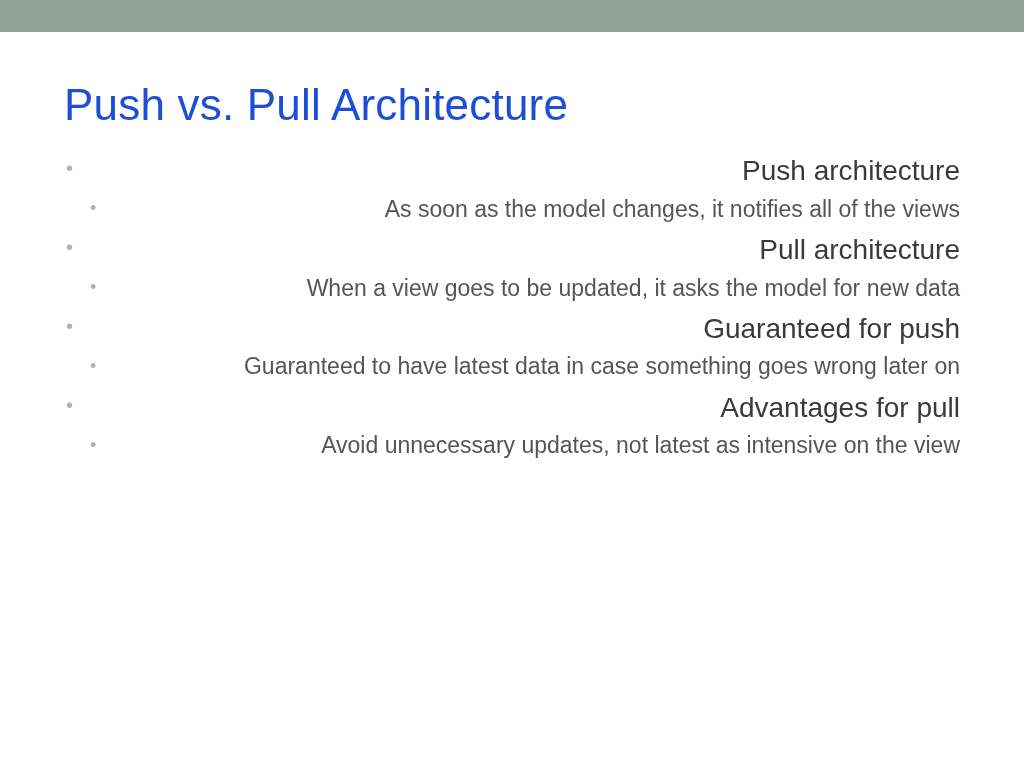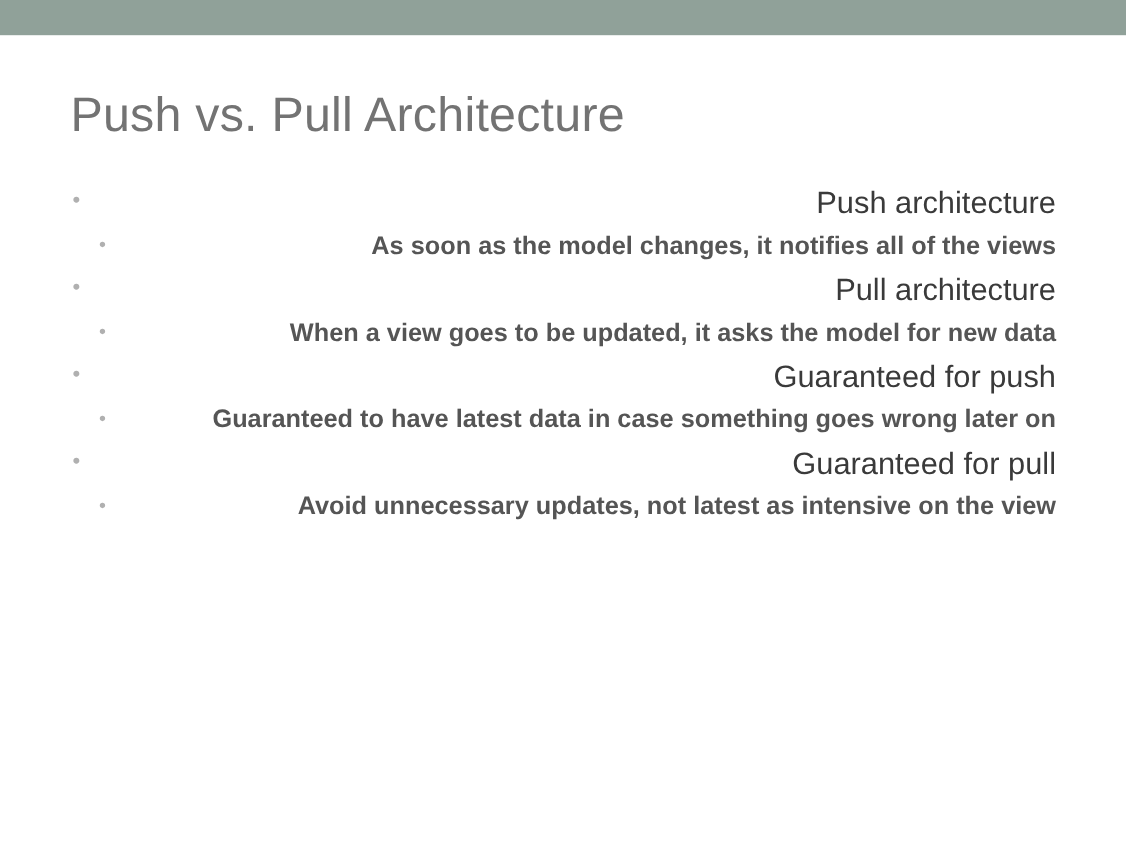--- a/index.html
+++ b/index.html
@@ -1,27 +1,27 @@
 <!DOCTYPE html>
 <html><head>
 <meta charset="utf-8">
 <style>
   * { margin: 0; padding: 0; box-sizing: border-box; }
   html, body { width: 1024px; height: 768px; background: #ffffff; font-family: Arial, Helvetica, sans-serif; overflow: hidden; }
   .top-bar { width: 100%; height: 32px; background: #90a199; }
   .slide { padding: 48px 64px 0 64px; }
-  .title { color: #737373; font-size: 44px; font-weight: 400; letter-spacing: 0.2px; margin-bottom: 36px; }
+  .title { color: #1d4ed8; font-size: 44px; font-weight: 400; letter-spacing: 0.2px; margin-bottom: 22px; }
   ul.level1 { list-style: none; }
   ul.level1 > li { position: relative; padding-left: 24px; margin-bottom: 6px; text-align: right; }
   ul.level1 > li::before { content: "•"; position: absolute; left: 2px; top: 0.32em; color: #b0b0b0; font-size: 20px; line-height: 1; }
   .l1-text { color: #3a3a3a; font-size: 28px; font-weight: 400; line-height: 1.35; }
   ul.level2 { list-style: none; margin-top: 4px; }
   ul.level2 > li { position: relative; padding-left: 24px; margin-bottom: 6px; }
   ul.level2 > li::before { content: "•"; position: absolute; left: 2px; top: 0.30em; color: #b0b0b0; font-size: 18px; line-height: 1; }
-  .l2-text { color: #555555; font-size: 23px; font-weight: 700; line-height: 1.35; }
+  .l2-text { color: #555555; font-size: 23px; font-weight: 400; line-height: 1.35; }
 </style>
 </head>
 <body>
 
 <div class="top-bar"></div>
 
 <div class="slide">
   <h1 class="title">Push vs. Pull Architecture</h1>
 
   <ul class="level1">
@@ -47,21 +47,21 @@
     <li>
       <div class="l1-text">Guaranteed for push</div>
       <ul class="level2">
         <li>
           <div class="l2-text">Guaranteed to have latest data in case something goes wrong later on</div>
         </li>
       </ul>
     </li>
 
     <li>
-      <div class="l1-text">Guaranteed for pull</div>
+      <div class="l1-text">Advantages for pull</div>
       <ul class="level2">
         <li>
           <div class="l2-text">Avoid unnecessary updates, not latest as intensive on the view</div>
         </li>
       </ul>
     </li>
 
   </ul>
 </div>
 

